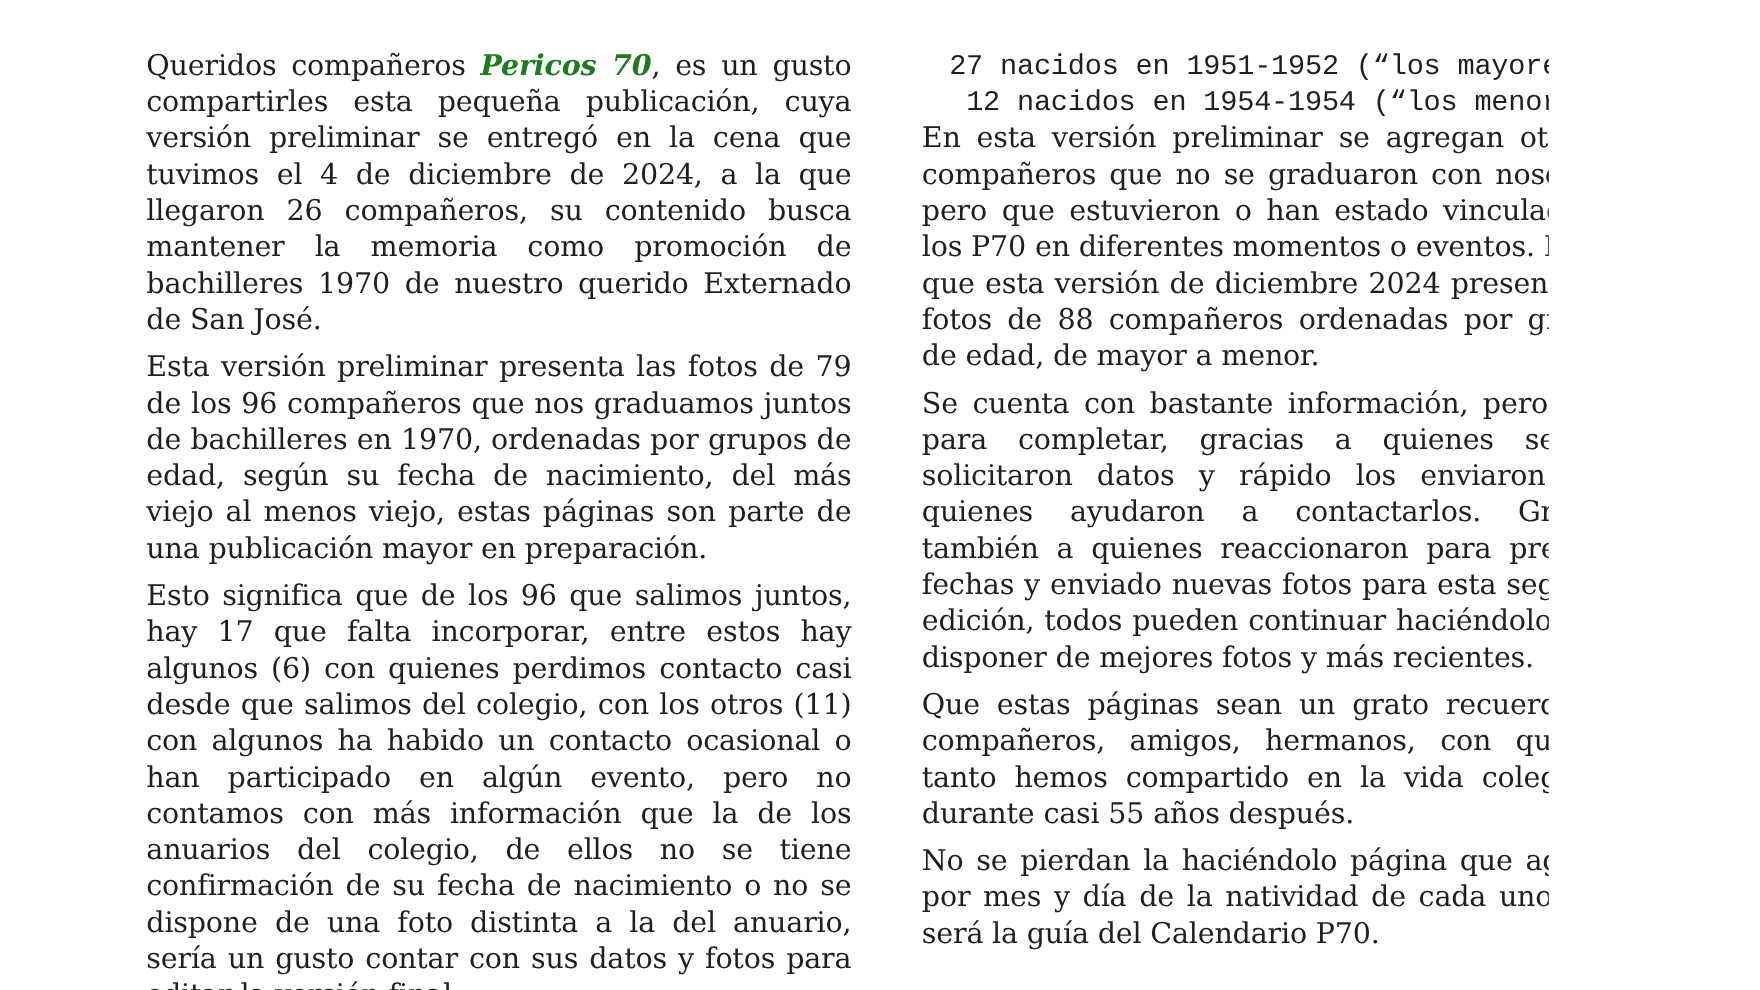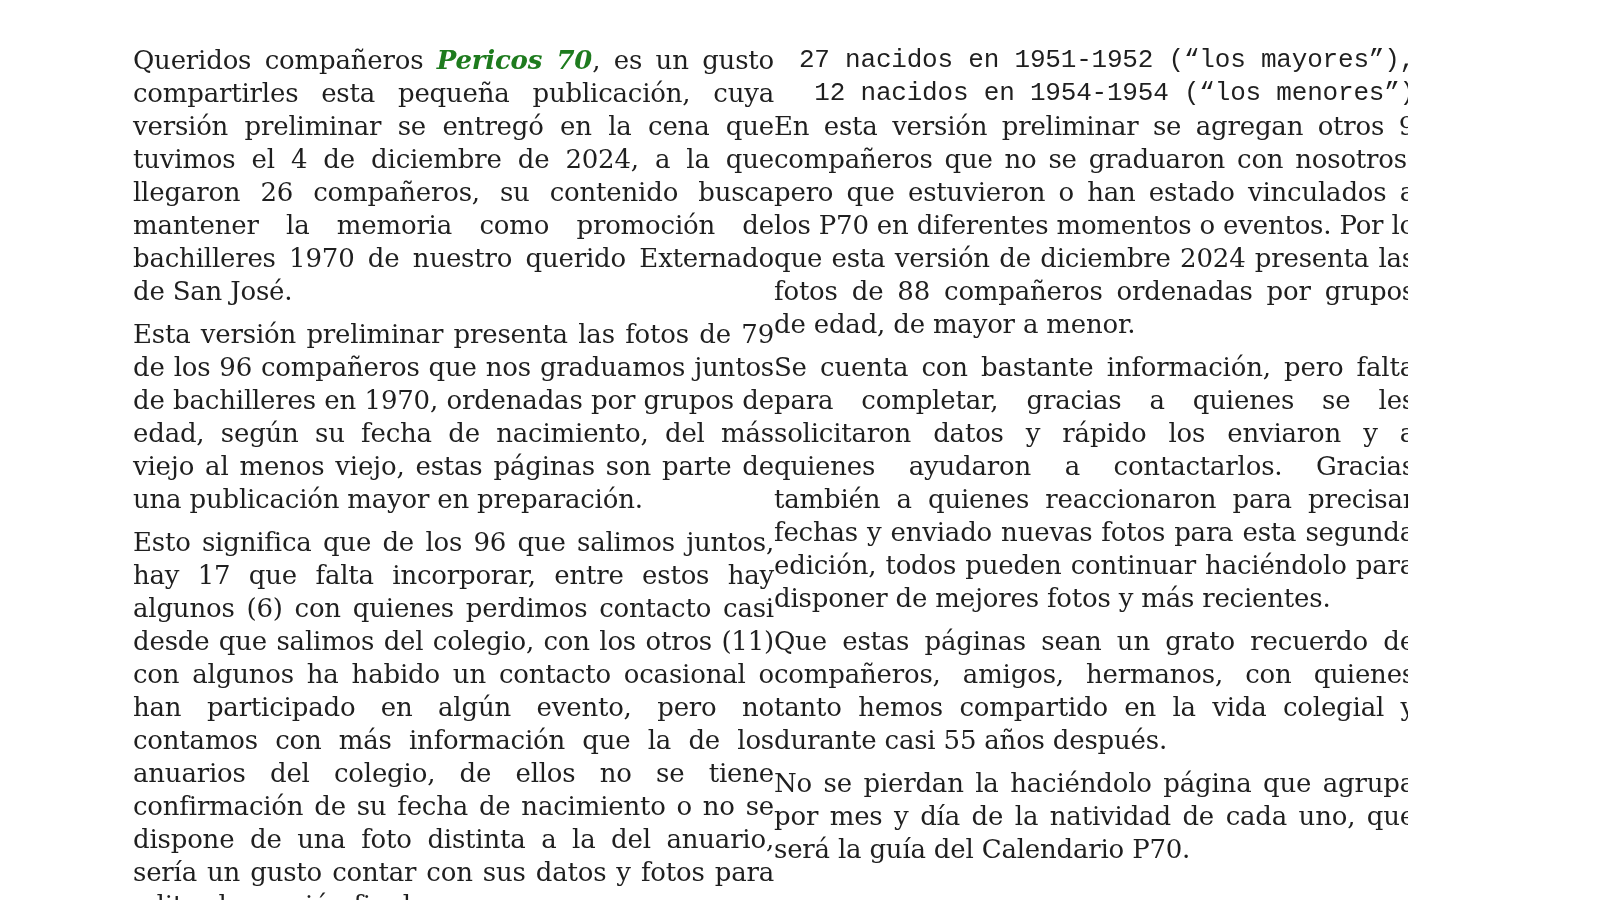--- a/index.html
+++ b/index.html
@@ -8,20 +8,21 @@
     background: #ffffff;
   }
   .page {
     position: relative;
     width: 1408px;
     height: 900px;
     background: #ffffff;
     box-sizing: border-box;
     padding: 44px 121px 0 133px;
     display: flex;
+    gap: 64px;
     overflow: hidden;
     font-family: "DejaVu Serif", "Liberation Serif", serif;
     font-size: 26px;
     line-height: 33px;
     color: #1f1f1f;
     letter-spacing: -0.2px;
   }
   .column {
     width: 641px;
     flex: 0 0 641px;

